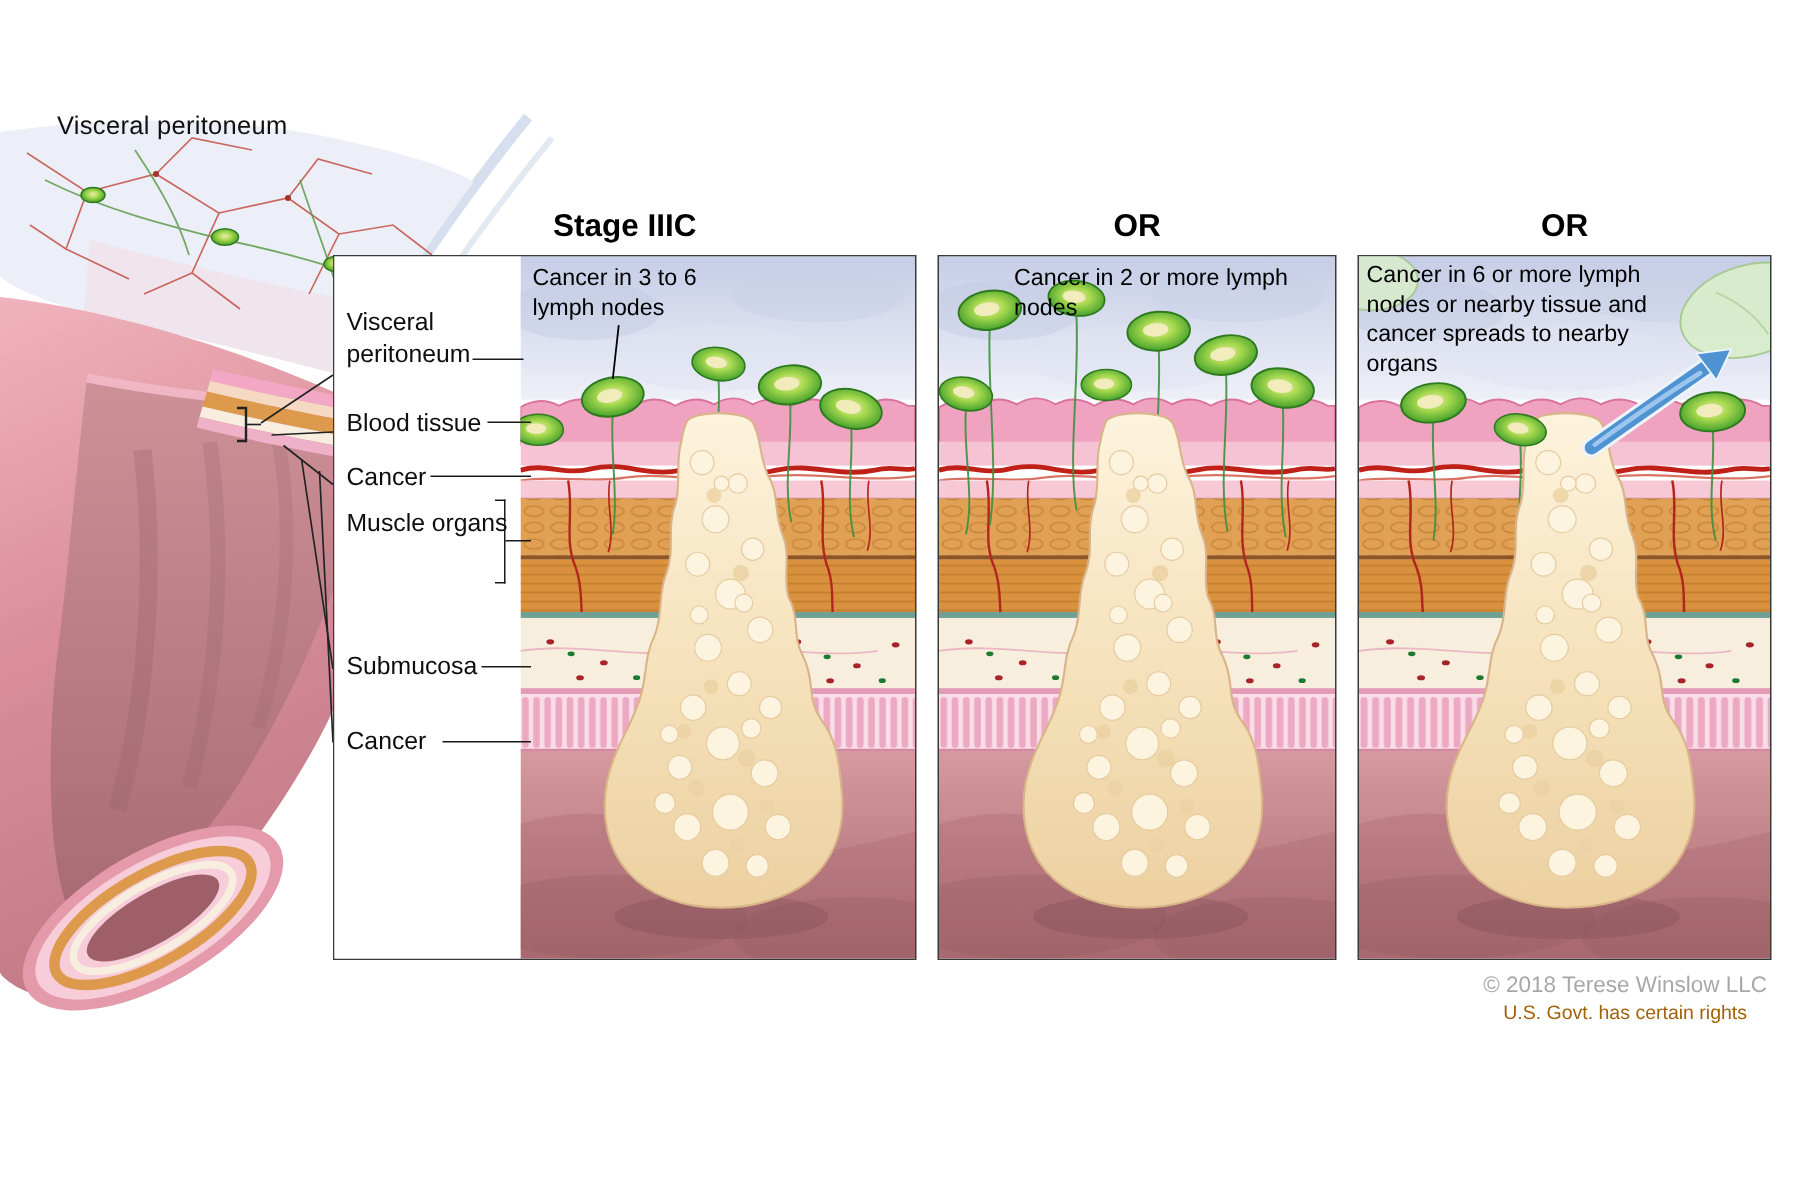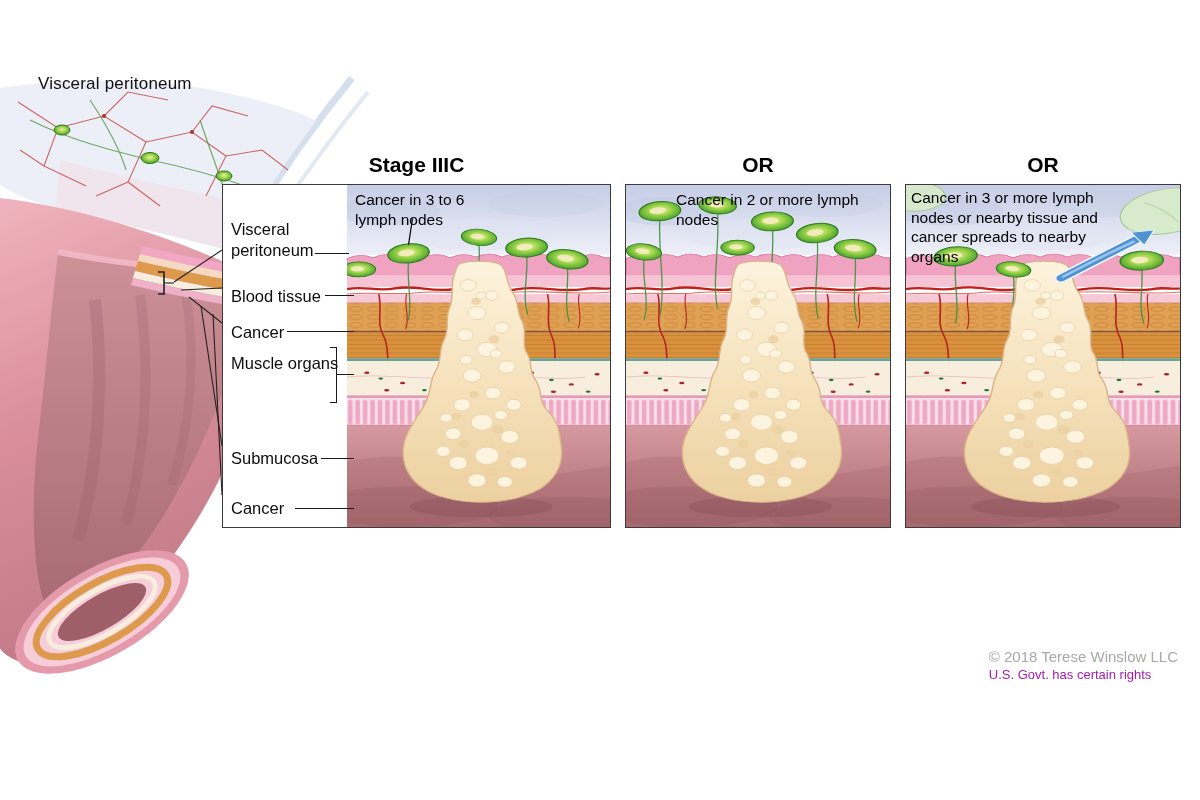--- a/index.html
+++ b/index.html
@@ -1,39 +1,39 @@
 <!DOCTYPE html>
 <html><head>
 <meta charset="utf-8">
 <style>
   *{box-sizing:border-box;margin:0;padding:0}
   html,body{background:#fff}
   body{font-family:"Liberation Sans",sans-serif;color:#111}
   .canvas{position:relative;width:1200px;height:800px;background:#fff;overflow:hidden}
   .bg-art{position:absolute;left:0;top:0;width:620px;height:800px}
   .top-label{position:absolute;left:38px;top:74px;font-size:17px;color:#101010;letter-spacing:.2px}
-  .panel{position:absolute;top:184px;height:344px;border:1.4px solid #3a3a3a;background:#fff}
+  .panel{position:absolute;top:170px;height:470px;border:1.4px solid #3a3a3a;background:#fff}
   .panel1{left:222px;width:389px}
   .panel2{left:625px;width:266px}
   .panel3{left:905px;width:276px}
   .panel-title{position:absolute;top:-32px;left:0;right:0;text-align:center;font-size:21px;font-weight:bold;color:#000}
   .labels-col{position:absolute;left:0;top:0;bottom:0;width:124px;background:#fff}
   .label{position:absolute;left:8px;width:112px;font-size:16.5px;line-height:1.28;color:#0e0e0e}
   .leader{position:absolute;background:#1a1a1a;height:1.4px;z-index:3}
   .leader.v{width:1.4px}
   .art-wrap{position:absolute;top:0;bottom:0;right:0;left:0}
   .panel1 .art-wrap{left:124px}
   svg.art{width:100%;height:100%;display:block}
   .caption{position:absolute;font-size:15.5px;line-height:1.26;color:#000;z-index:4}
   .cap1{left:8px;top:5px;width:152px}
   .cap2{left:50px;top:5px;width:214px}
   .cap3{left:5px;top:3px;width:208px}
-  .copyright{position:absolute;right:22px;top:648px;text-align:left}
+  .copyright{position:absolute;right:22px;top:648px;text-align:center}
   .copyright .l1{font-size:15px;color:#a8a8a8;line-height:1.25}
-  .copyright .l2{font-size:13px;color:#a21caf;line-height:1.3}
+  .copyright .l2{font-size:13px;color:#a16207;line-height:1.3}
   .defs-svg{position:absolute;width:0;height:0;overflow:hidden}
 </style>
 </head>
 <body>
 
 <div class="canvas">
 
   <svg class="defs-svg" aria-hidden="true">
     <defs>
       <linearGradient id="gSky" x1="0" y1="0" x2="0" y2="1">
@@ -331,21 +331,21 @@
         <use href="#nodeG" transform="translate(48,98) rotate(-8)"></use>
         <use href="#nodeG" transform="translate(104,116) rotate(10) scale(.8)"></use>
         <use href="#nodeG" transform="translate(228,104) rotate(-5)"></use>
         <g>
           <path d="M150,128 C 180,106 202,90 224,74" stroke="#eef4fb" stroke-width="13" fill="none" stroke-linecap="round"></path>
           <path d="M150,128 C 180,106 202,90 224,74" stroke="#4f93d2" stroke-width="9" fill="none" stroke-linecap="round"></path>
           <path d="M152,126 C 180,105 200,91 220,78" stroke="#9cc6ee" stroke-width="3" fill="none" stroke-linecap="round"></path>
           <polygon points="240,62 217.5,65.1 230.5,82.9" fill="#4f93d2" stroke="#eef4fb" stroke-width="1.2"></polygon>
         </g>
       </svg>
-      <div class="caption cap3">Cancer in 3 or more lymph nodes or nearby tissue and cancer spreads to nearby organs</div>
+      <div class="caption cap3">Cancer in 6 or more lymph nodes or nearby tissue and cancer spreads to nearby organs</div>
     </div>
   </div>
 
   <div class="copyright">
     <div class="l1">© 2018 Terese Winslow LLC</div>
     <div class="l2">U.S. Govt. has certain rights</div>
   </div>
 
 </div>
 

